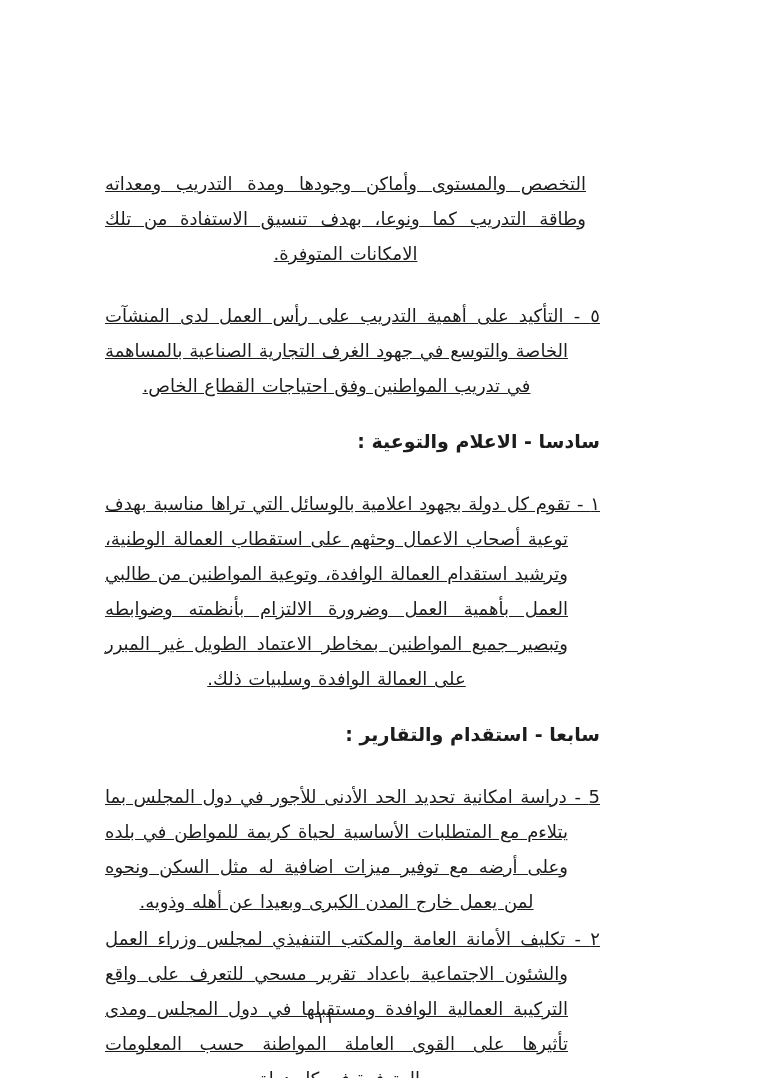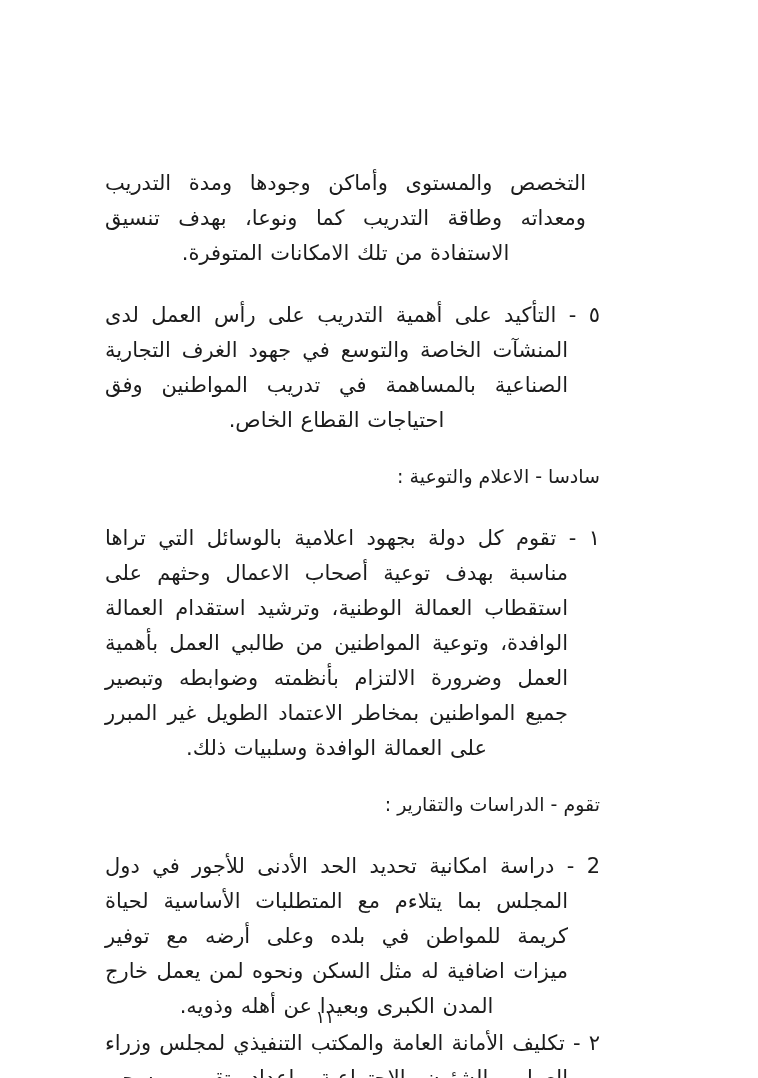--- a/index.html
+++ b/index.html
@@ -23,41 +23,42 @@
   }
   .content {
     position: absolute;
     top: 166px;
     right: 158px;
     width: 495px;
     direction: rtl;
   }
   .para {
     margin: 0;
-    font-size: 21px;
+    font-size: 18px;
     line-height: 35px;
     text-align: justify;
     text-align-last: center;
     word-spacing: 1px;
+    text-decoration: underline;
   }
   
   .intro {
     padding-right: 14px;
   }
   
   .item {
     padding-right: 32px;
     text-indent: -32px;
     margin-top: 27px;
   }
   .heading {
     margin: 21px 0 0 0;
     font-size: 19px;
     line-height: 35px;
-    font-weight: normal;
+    font-weight: bold;
     text-align: right;
     text-align-last: right;
   }
   .mt-sm { margin-top: 6px; }
   .mt-md { margin-top: 2px; }
   .page-number {
     position: absolute;
     top: 1000px;
     left: 0;
     width: 650px;
@@ -76,23 +77,23 @@
 
     <p class="para intro">التخصص والمستوى وأماكن وجودها ومدة التدريب ومعداته وطاقة التدريب كما ونوعا، بهدف تنسيق الاستفادة من تلك الامكانات المتوفرة.</p>
 
     <p class="para item">٥ - التأكيد على أهمية التدريب على رأس العمل لدى المنشآت الخاصة والتوسع في جهود الغرف التجارية الصناعية بالمساهمة في تدريب المواطنين وفق احتياجات القطاع الخاص.</p>
 
     <h2 class="heading">سادسا - الاعلام والتوعية :</h2>
 
     <p class="para item">١ - تقوم كل دولة بجهود اعلامية بالوسائل التي تراها مناسبة بهدف توعية أصحاب الاعمال وحثهم على استقطاب العمالة الوطنية، وترشيد استقدام العمالة الوافدة، وتوعية المواطنين من طالبي العمل بأهمية العمل وضرورة الالتزام بأنظمته وضوابطه وتبصير جميع المواطنين بمخاطر الاعتماد الطويل غير المبرر على العمالة الوافدة وسلبيات ذلك.</p>
 
 
-    <h2 class="heading">تقوم - الدراسات والتقارير :</h2>
+    <h2 class="heading">سابعا - استقدام والتقارير :</h2>
 
-    <p class="para item">2 - دراسة امكانية تحديد الحد الأدنى للأجور في دول المجلس بما يتلاءم مع المتطلبات الأساسية لحياة كريمة للمواطن في بلده وعلى أرضه مع توفير ميزات اضافية له مثل السكن ونحوه لمن يعمل خارج المدن الكبرى وبعيدا عن أهله وذويه.</p>
+    <p class="para item">5 - دراسة امكانية تحديد الحد الأدنى للأجور في دول المجلس بما يتلاءم مع المتطلبات الأساسية لحياة كريمة للمواطن في بلده وعلى أرضه مع توفير ميزات اضافية له مثل السكن ونحوه لمن يعمل خارج المدن الكبرى وبعيدا عن أهله وذويه.</p>
 
     <p class="para item mt-md">٢ - تكليف الأمانة العامة والمكتب التنفيذي لمجلس وزراء العمل والشئون الاجتماعية باعداد تقرير مسحي للتعرف على واقع التركيبة العمالية الوافدة ومستقبلها في دول المجلس ومدى تأثيرها على القوى العاملة المواطنة حسب المعلومات المتوفرة في كل دولة.</p>
 
   </div>
 
   <div class="page-number">١١</div>
 
 </div>
 
 </body></html>

